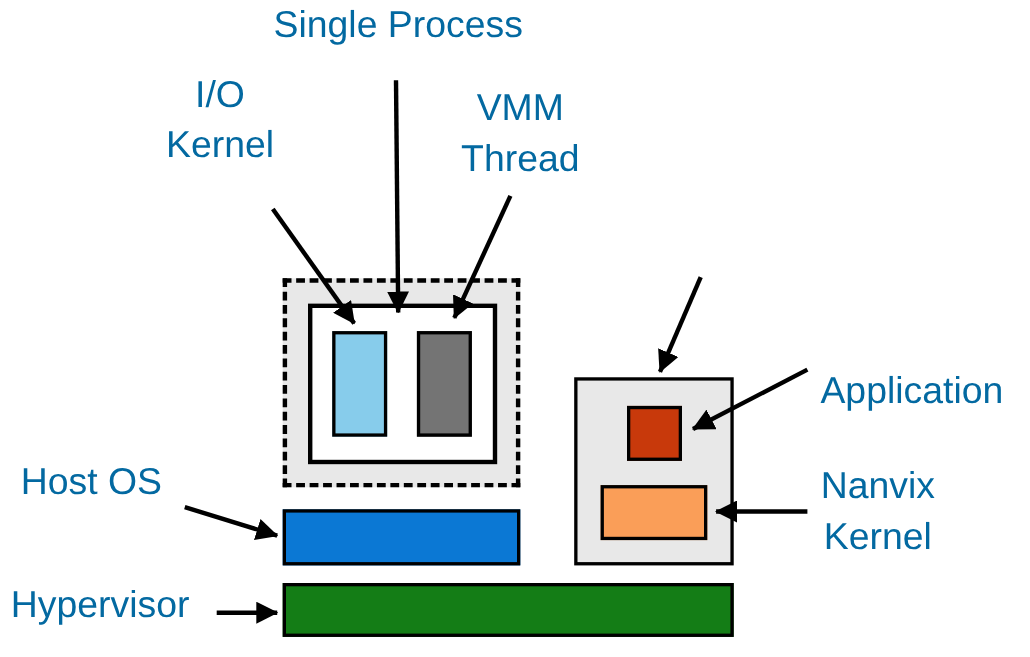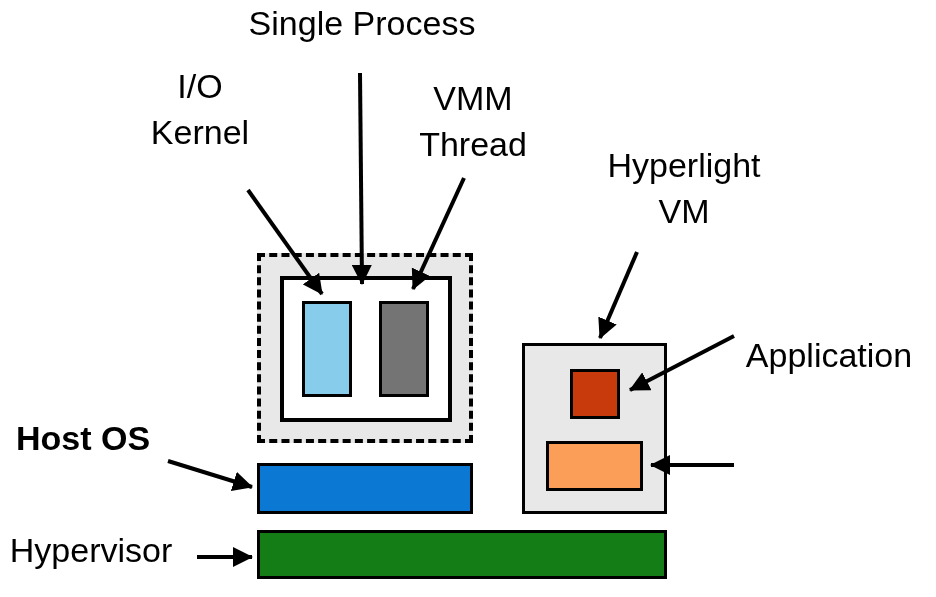--- a/index.html
+++ b/index.html
@@ -11,21 +11,21 @@
     position: relative;
     width: 936px;
     height: 597px;
     background: #ffffff;
     overflow: hidden;
   }
   .label {
     position: absolute;
     font-size: 34px;
     line-height: 46px;
-    color: #000000;
+    color: #0369a1;
     white-space: pre-line;
     text-align: center;
     transform: translateX(-50%);
     letter-spacing: 0px;
   }
   .box {
     position: absolute;
     box-sizing: border-box;
     border: 3px solid #000000;
   }
@@ -87,23 +87,23 @@
   </svg>
 
   <div class="label" style="left:362px; top:0px;">Single Process</div>
 
   <div class="label" style="left:200px; top:63px;">I/O
 Kernel</div>
 
   <div class="label" style="left:473px; top:75px;text-align:center;">VMM
 Thread</div>
 
-  <div class="label" style="left:684px; top:142px;">Hyperlight
-VM</div>
 
   <div class="label" style="left:829px; top:304px;margin-top:28px;">Application</div>
 
+  <div class="label" style="left:798px; top:419px;">Nanvix
+Kernel</div>
 
-  <div class="label" style="left:83px; top:415px;font-weight:bold;">Host OS</div>
+  <div class="label" style="left:83px; top:415px;">Host OS</div>
 
   <div class="label" style="left:91px; top:527px;">Hypervisor</div>
 
 </div>
 
 </body></html>

